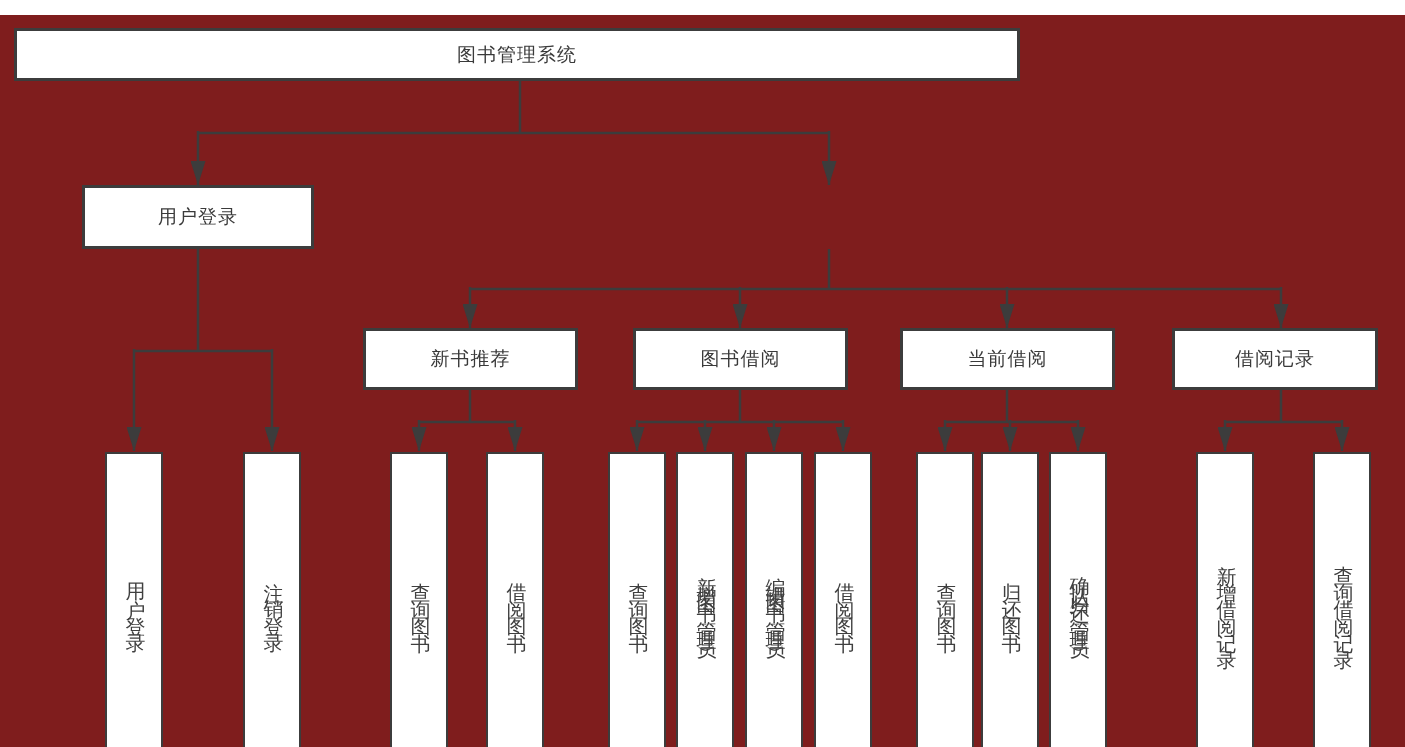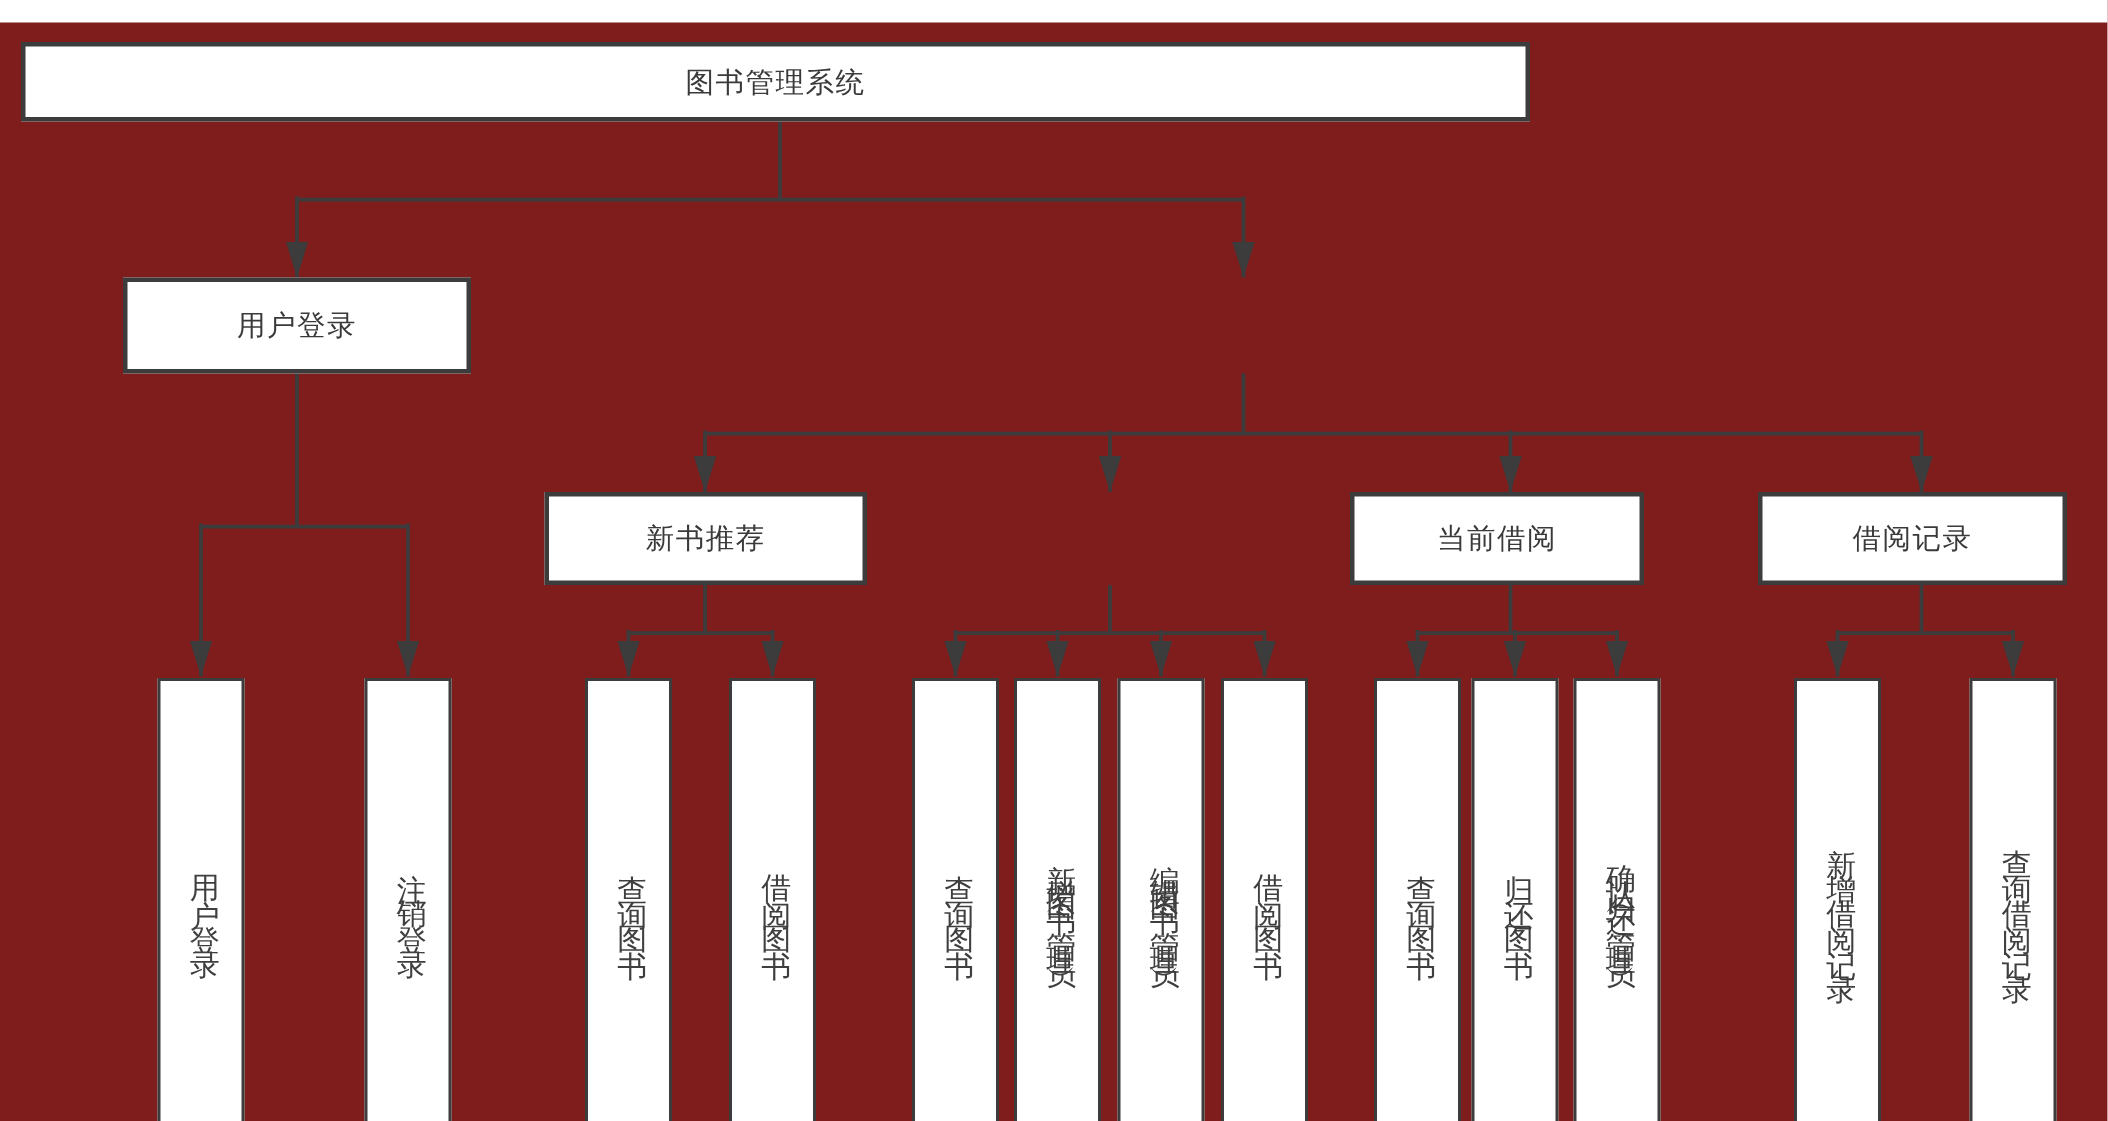--- a/index.html
+++ b/index.html
@@ -89,21 +89,24 @@
     <span class="lbl">图书管理系统</span>
   </div>
 
   <div class="node hbox" style="left:82px;top:170px;width:232px;height:64px;">
     <span class="lbl">用户登录</span>
   </div>
 
   <div class="node hbox" style="left:363px;top:313px;width:215px;height:62px;text-align:right;">
     <span class="lbl">新书推荐</span>
   </div>
-  <div class="node hbox" style="left:900px;top:313px;width:196px;height:62px;">
+  <div class="node hbox" style="left:633px;top:313px;width:215px;height:62px;">
+    <span class="lbl">图书借阅</span>
+  </div>
+  <div class="node hbox" style="left:900px;top:313px;width:215px;height:62px;">
     <span class="lbl">当前借阅</span>
   </div>
   <div class="node hbox" style="left:1172px;top:313px;width:206px;height:62px;">
     <span class="lbl">借阅记录</span>
   </div>
 
   <div class="node vbox" style="left:105px;">
     <span class="v-text" style="letter-spacing: 17px;">用户登录</span>
   </div>
   <div class="node vbox" style="left:243px;">

